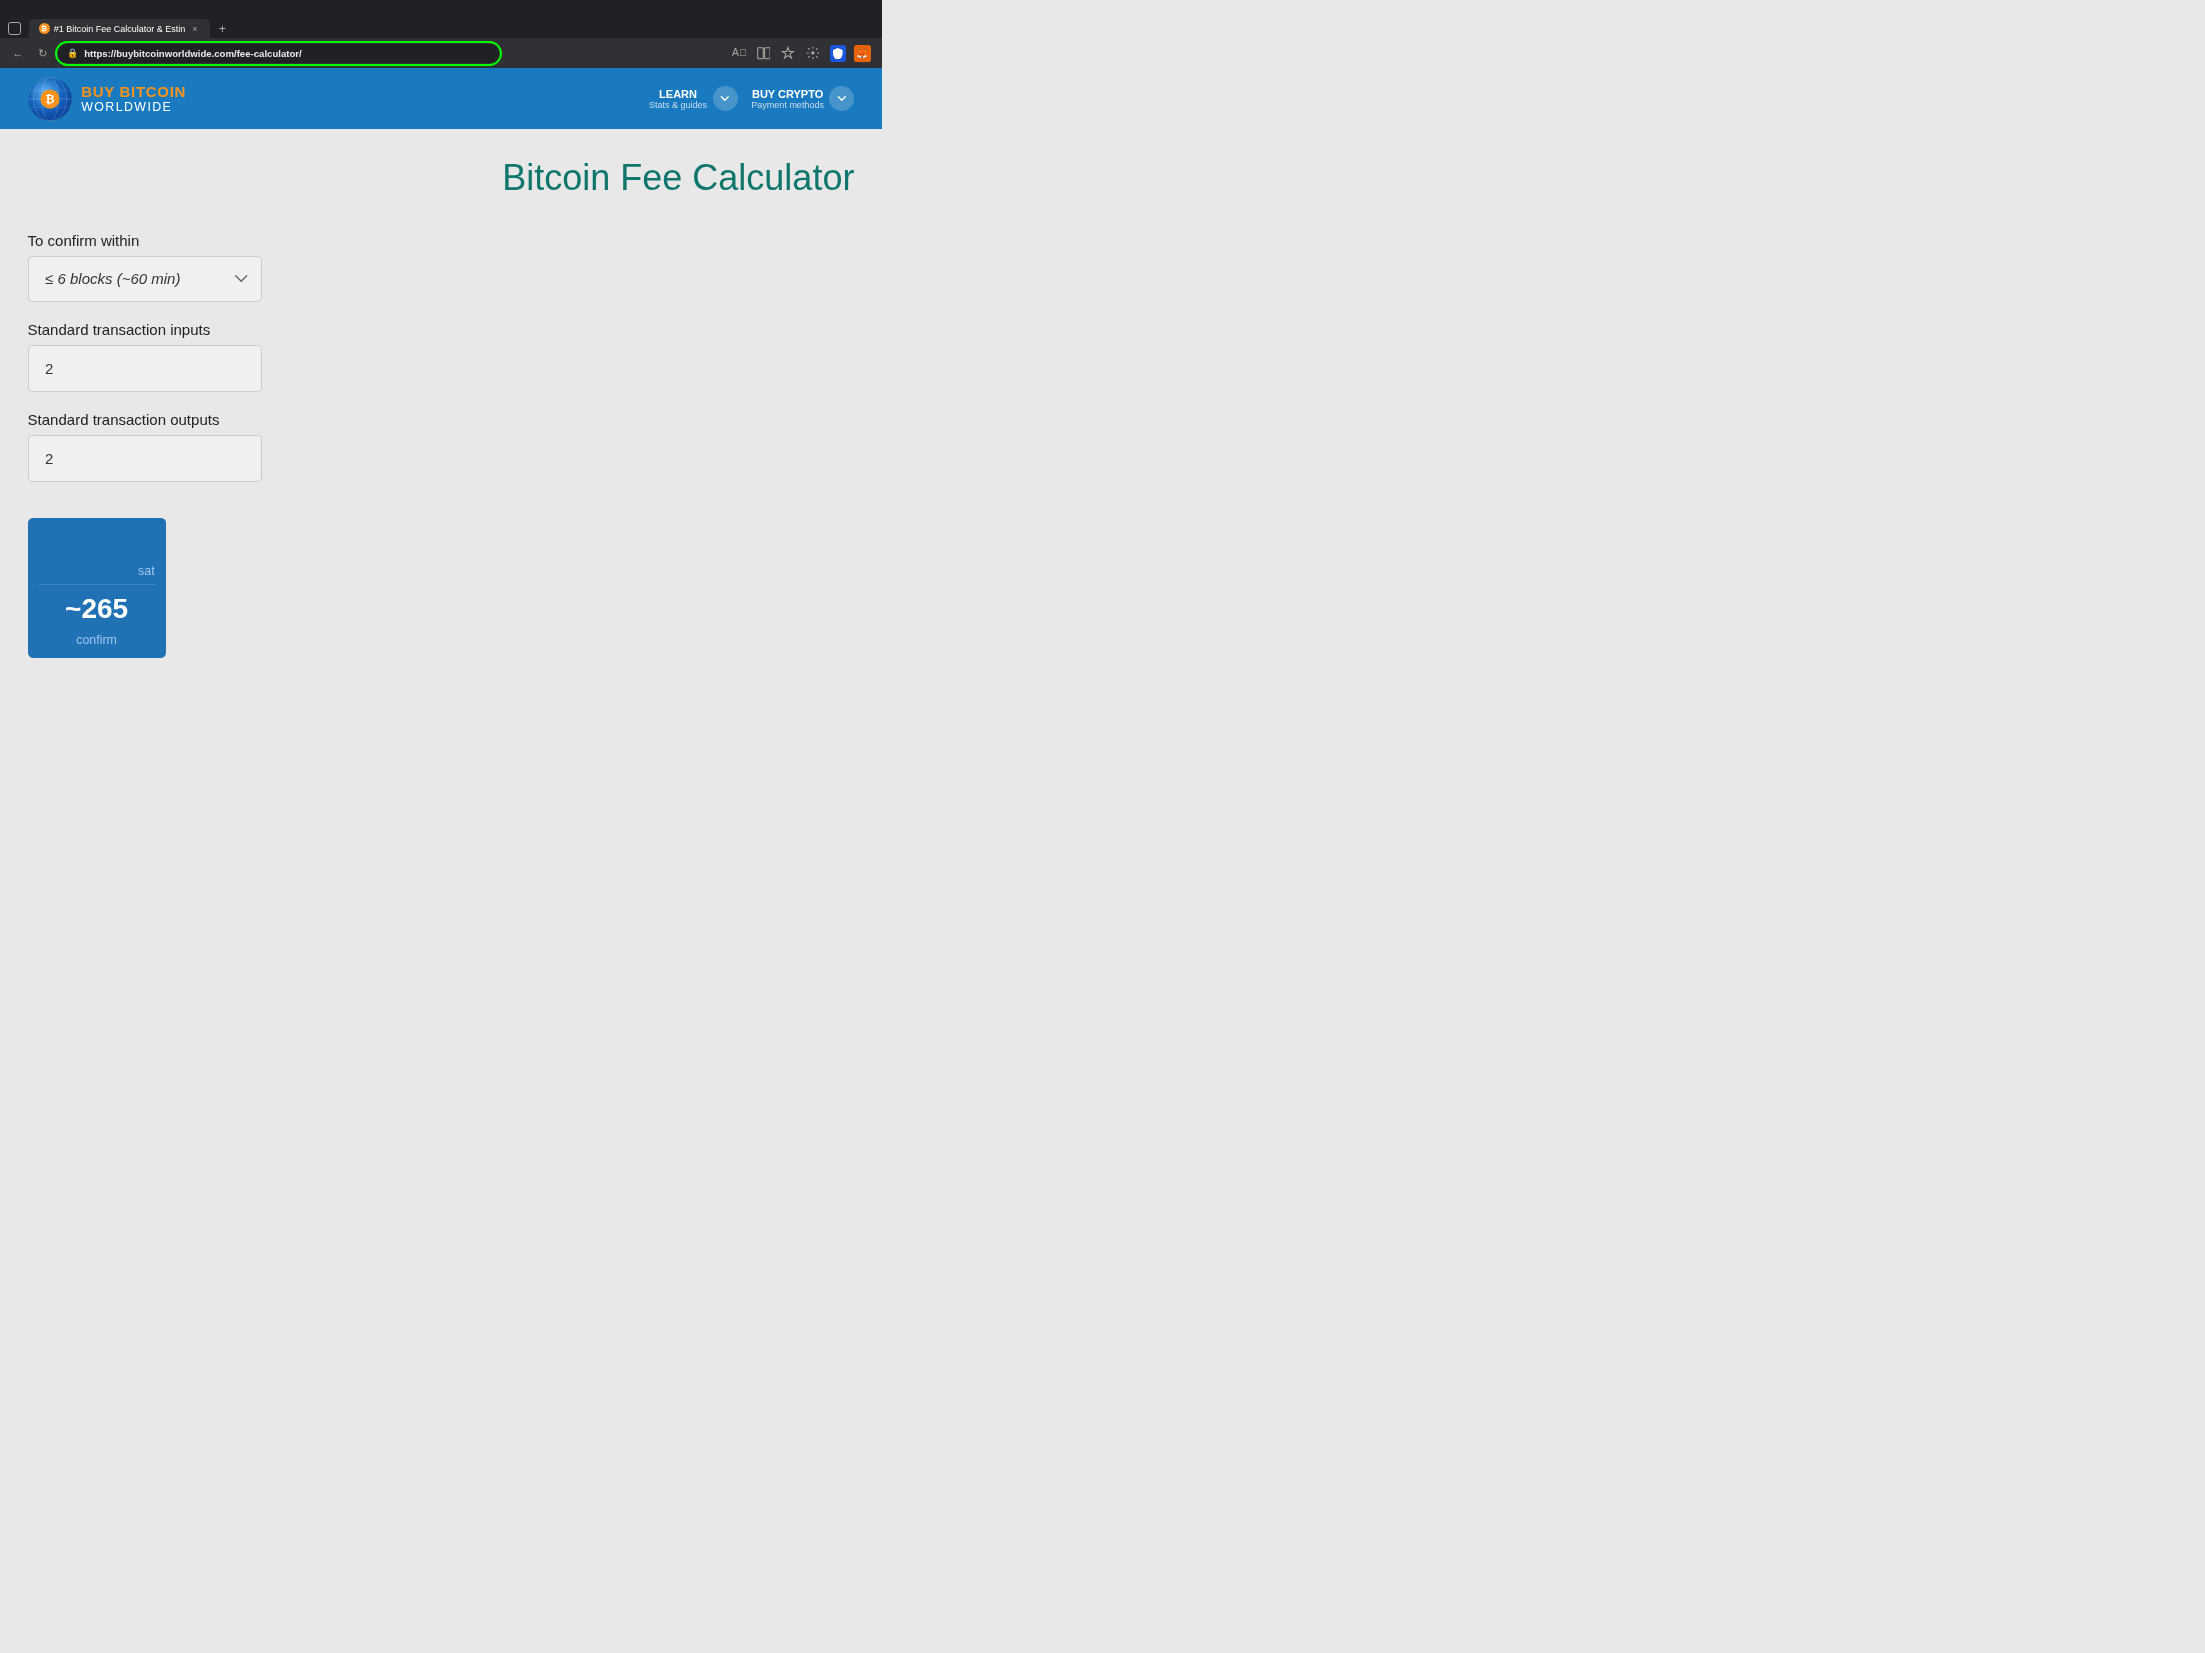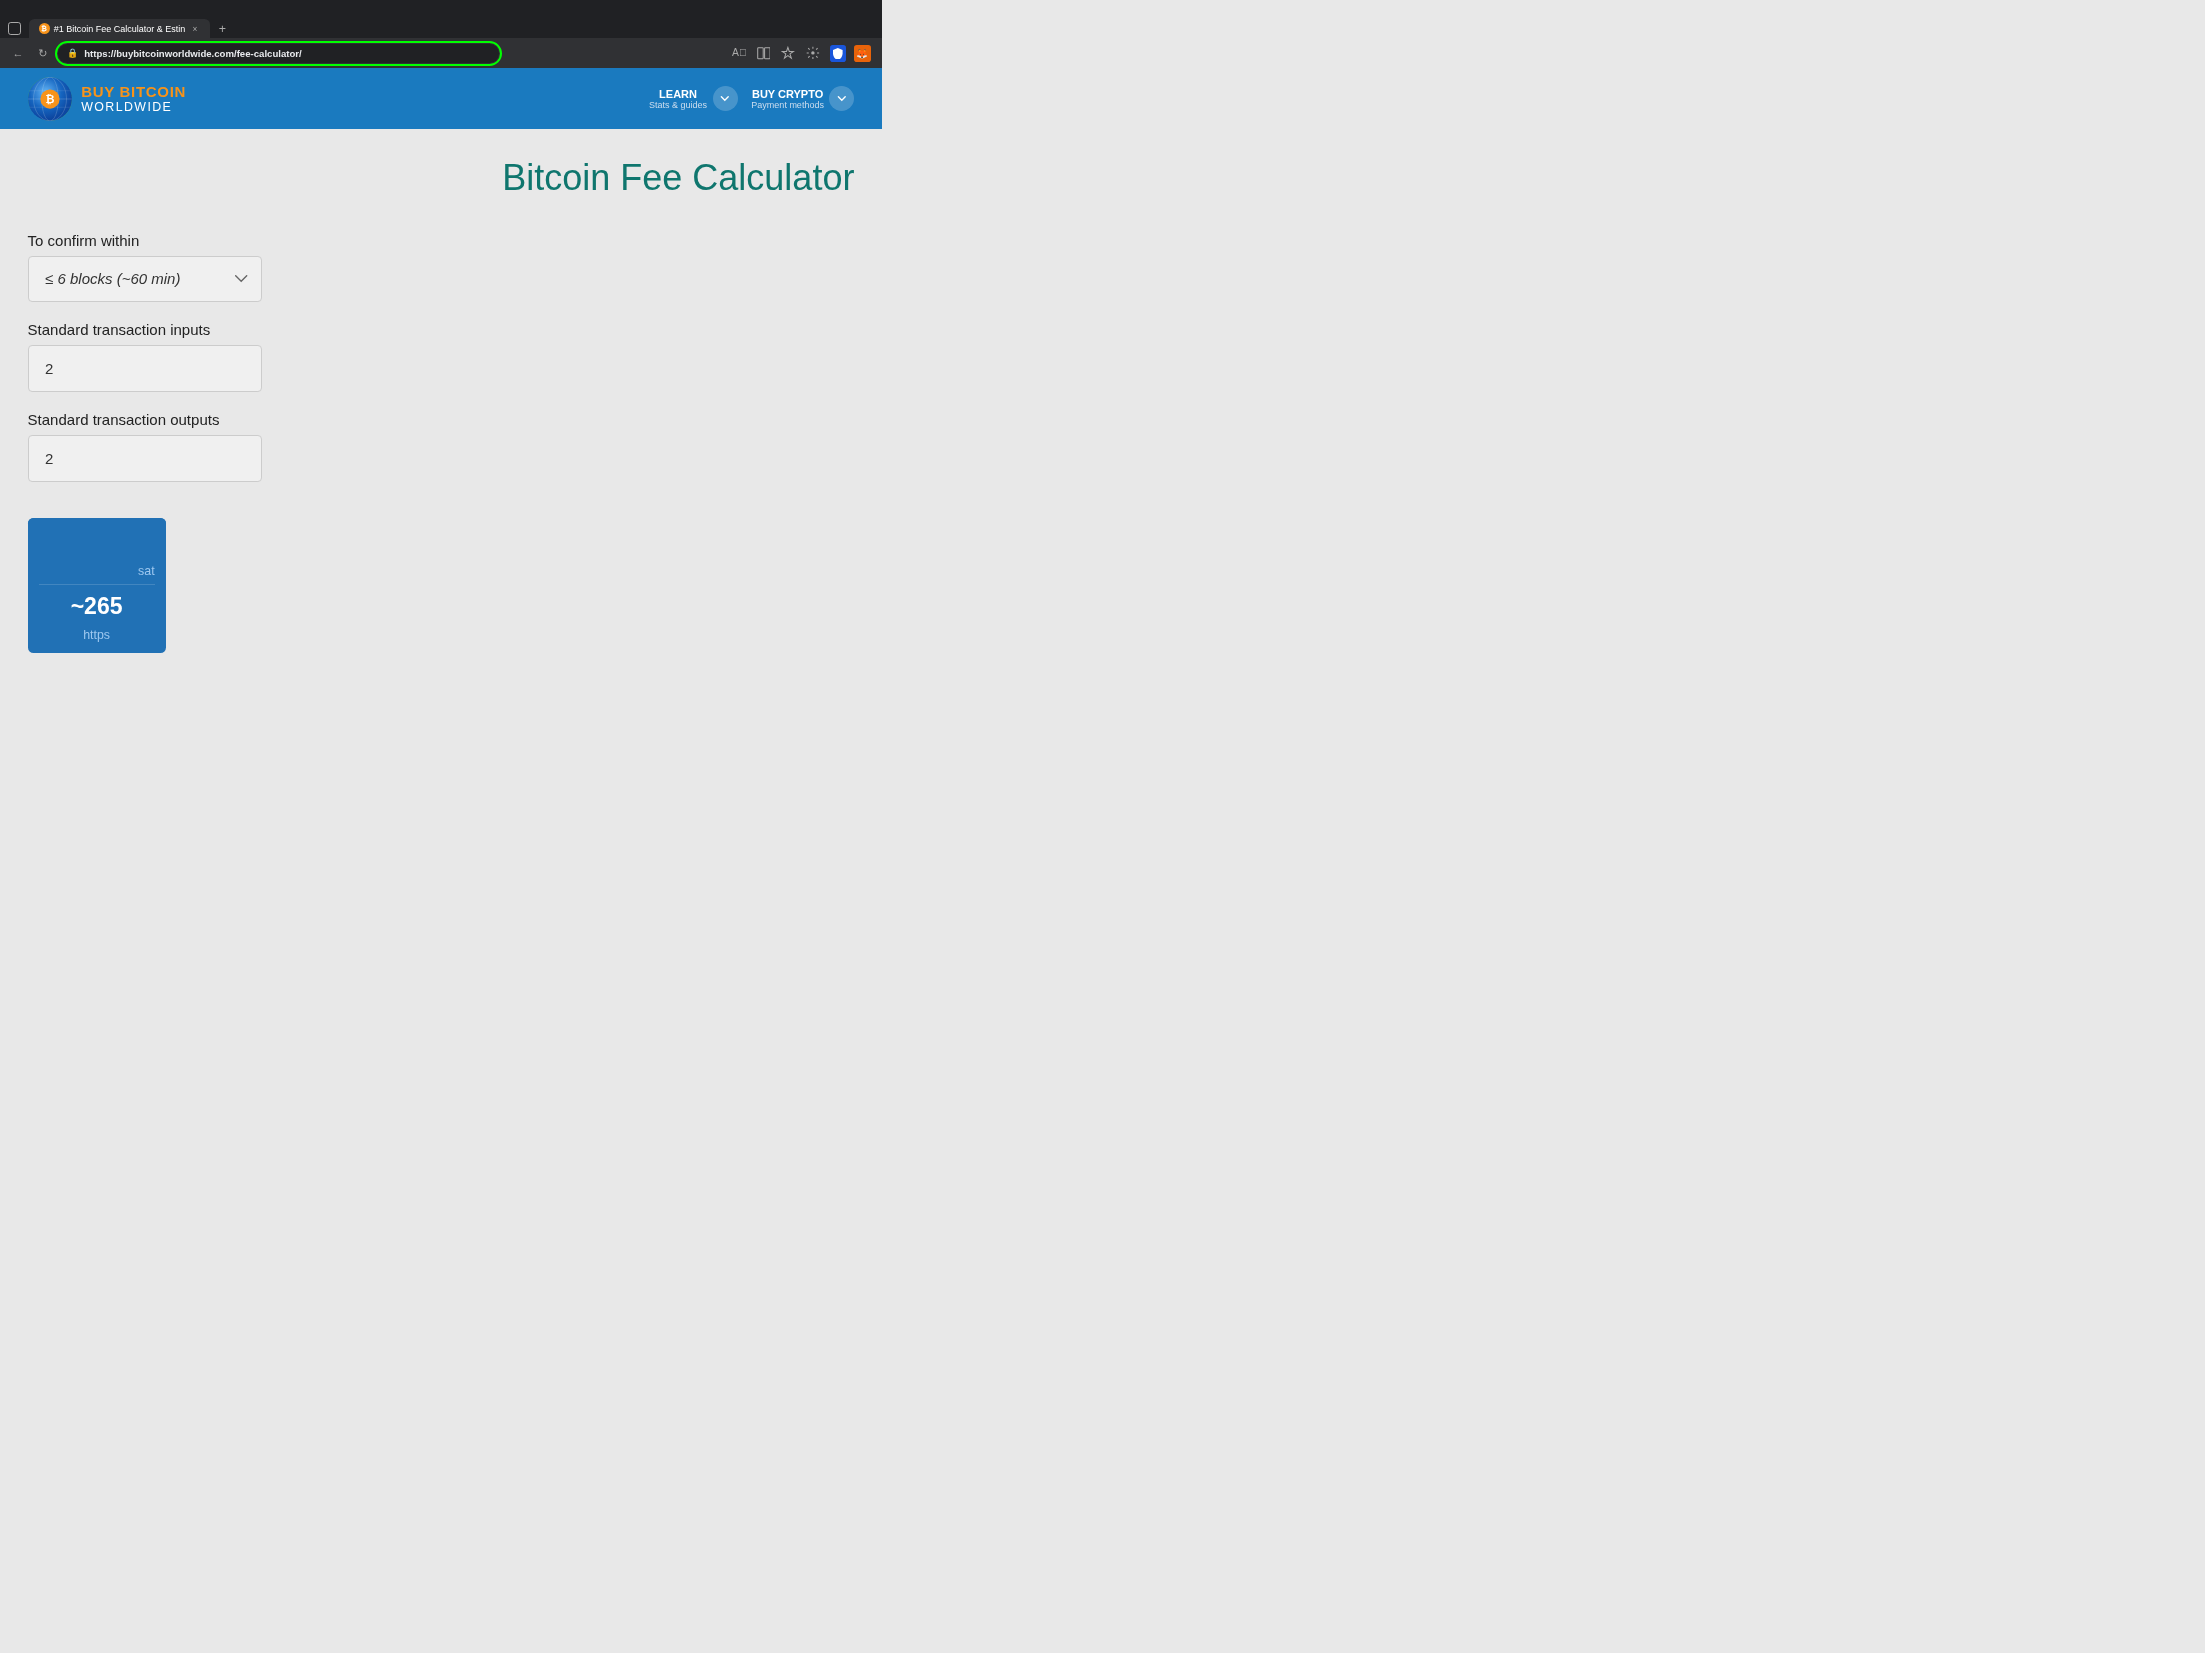--- a/index.html
+++ b/index.html
@@ -321,21 +321,21 @@
 
     .right-panel-sats-label {
       color: #9ec8f0;
       font-size: 12.4px;
       text-align: right;
       padding: 13.8px 11px 5.5px;
     }
 
     .right-panel-value {
       color: white;
-      font-size: 23px;
+      font-size: 28px;
       font-weight: bold;
       text-align: center;
       padding: 8.3px 11px;
     }
 
     .right-panel-unit {
       color: #9ec8f0;
       font-size: 12.4px;
       text-align: center;
       padding: 0 11px 11px;
@@ -502,17 +502,17 @@
     </div>
 
     <div class="calc-right">
 
       <div style="height:33px; background:#2171b5;"></div>
 
       <div class="right-panel-sats-label">sat</div>
       <hr class="right-panel-divider">
 
       <div class="right-panel-value">~265</div>
-      <div class="right-panel-unit">https</div>
+      <div class="right-panel-unit">confirm</div>
     </div>
   </div>
 </div>
 
 
 </body></html>

